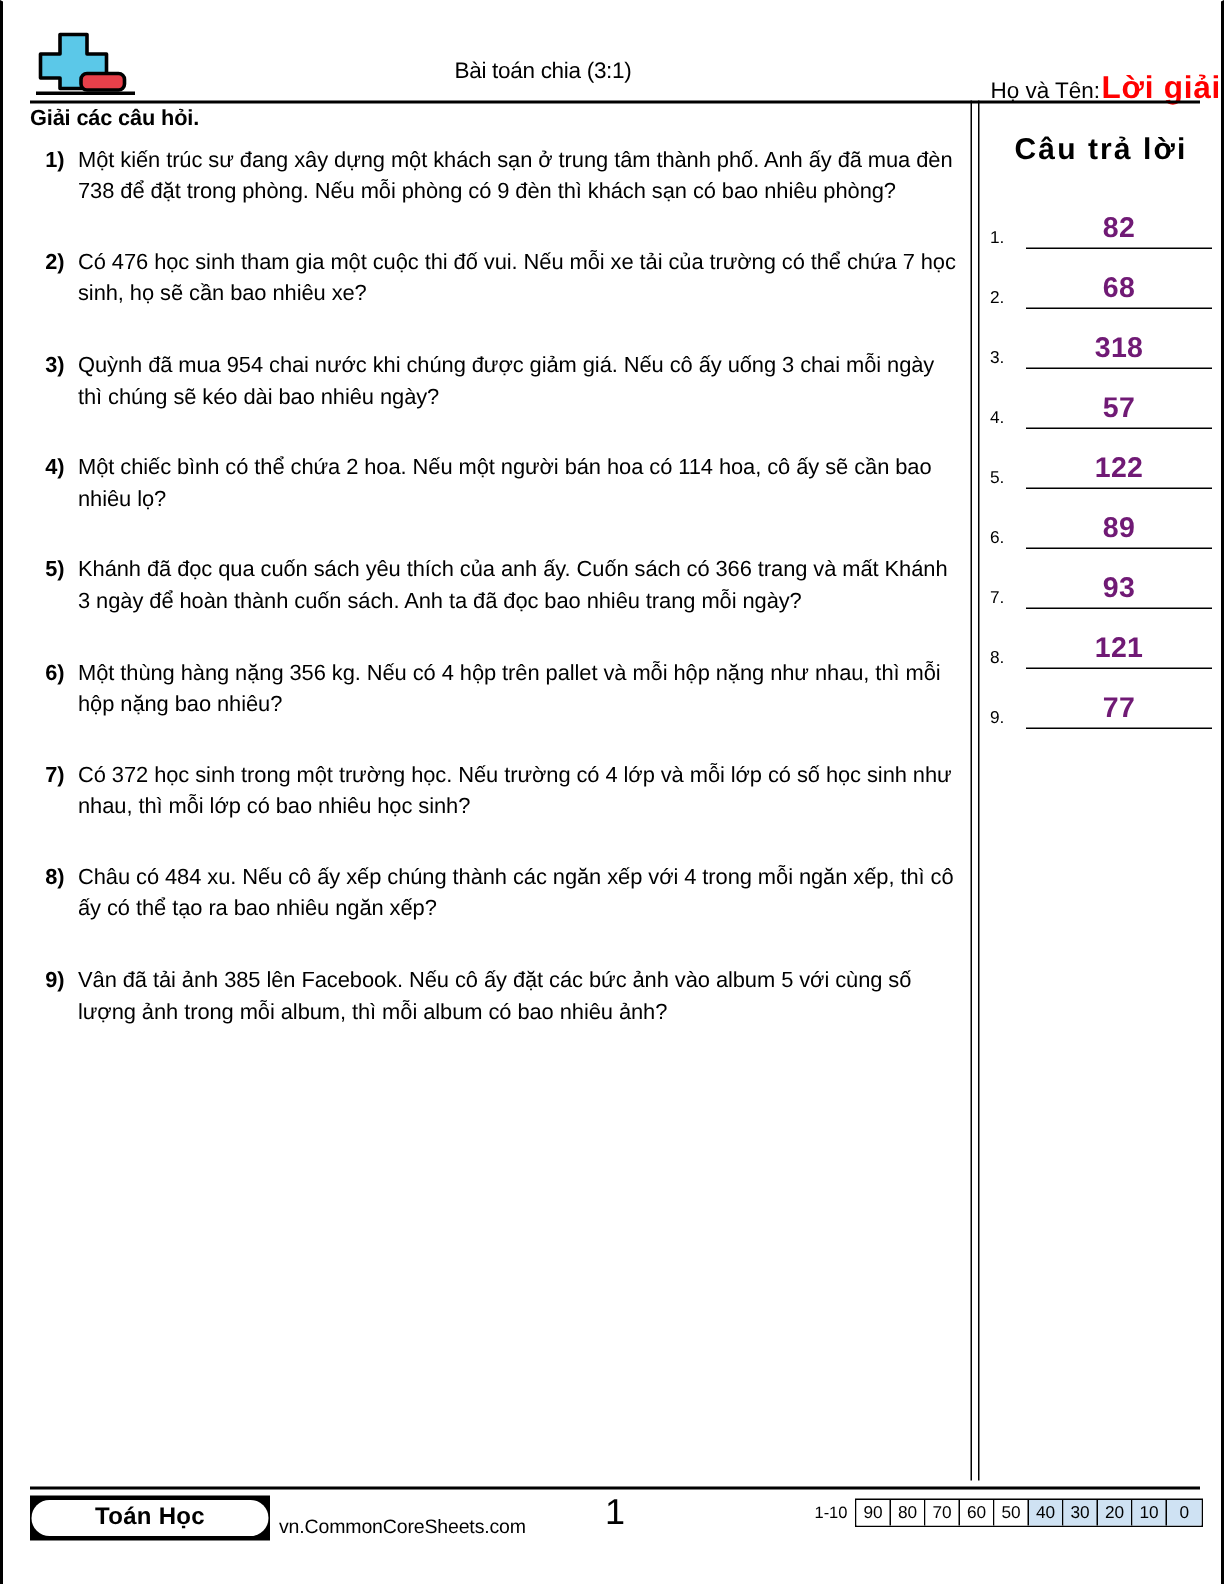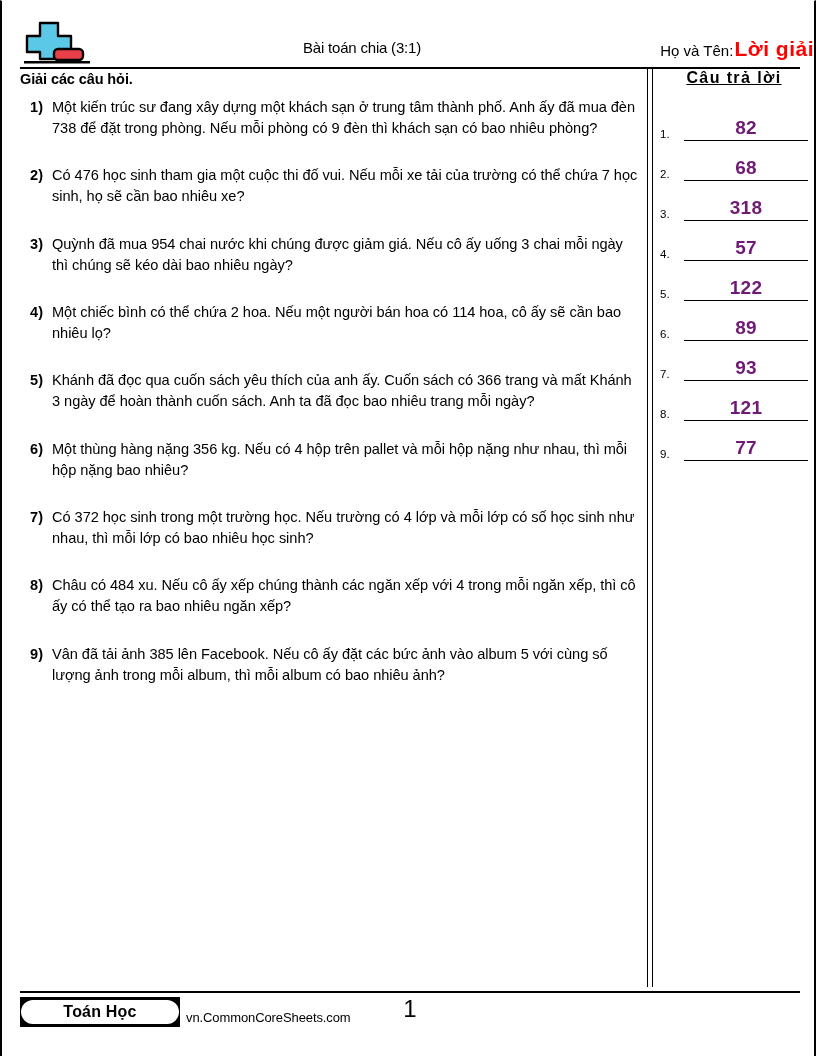--- a/index.html
+++ b/index.html
@@ -55,20 +55,21 @@
   }
   #name-label {
     font-size: 15px;
   }
   #name-value {
     color: #ff0000;
     font-weight: bold;
     font-size: 21px;
     letter-spacing: 0.5px;
     margin-left: 1px;
+    margin-top: 10px;
   }
   #header-rule {
     position: absolute;
     left: 18px; top: 66px;
     width: 780px;
     border-top: 2px solid #000;
   }
 
   
   #directions {
@@ -119,27 +120,27 @@
     letter-spacing: -0.05px;
   }
 
   
   #answers {
     position: absolute;
     left: 658px; top: 68px;
     width: 148px;
   }
   #answers-title {
-    font-size: 16px;
+    font-size: 20px;
     font-weight: bold;
     text-align: center;
-    text-decoration: underline;
     letter-spacing: 1.4px;
     padding-bottom: 2px;
     margin-bottom: 12px;
+    margin-top: 20px;
   }
   .answer-row {
     display: flex;
     align-items: flex-end;
     height: 40px;
   }
   .a-num {
     flex: 0 0 24px;
     font-size: 11.5px;
     text-align: left;
@@ -351,16 +352,31 @@
   <div id="footer">
 
     <div id="brand">
       <div id="brand-pill">Toán Học</div>
     </div>
 
     <div id="site">vn.CommonCoreSheets.com</div>
 
     <div id="page-num">1</div>
 
+    <div id="scale">
+      <span id="scale-label">1-10</span>
+      <span id="scale-cells">
+        <span class="scale-cell">90</span>
+        <span class="scale-cell">80</span>
+        <span class="scale-cell">70</span>
+        <span class="scale-cell">60</span>
+        <span class="scale-cell">50</span>
+        <span class="scale-cell hl">40</span>
+        <span class="scale-cell hl">30</span>
+        <span class="scale-cell hl">20</span>
+        <span class="scale-cell hl">10</span>
+        <span class="scale-cell hl">0</span>
+      </span>
+    </div>
 
   </div>
 
 </div>
 
 </body></html>

